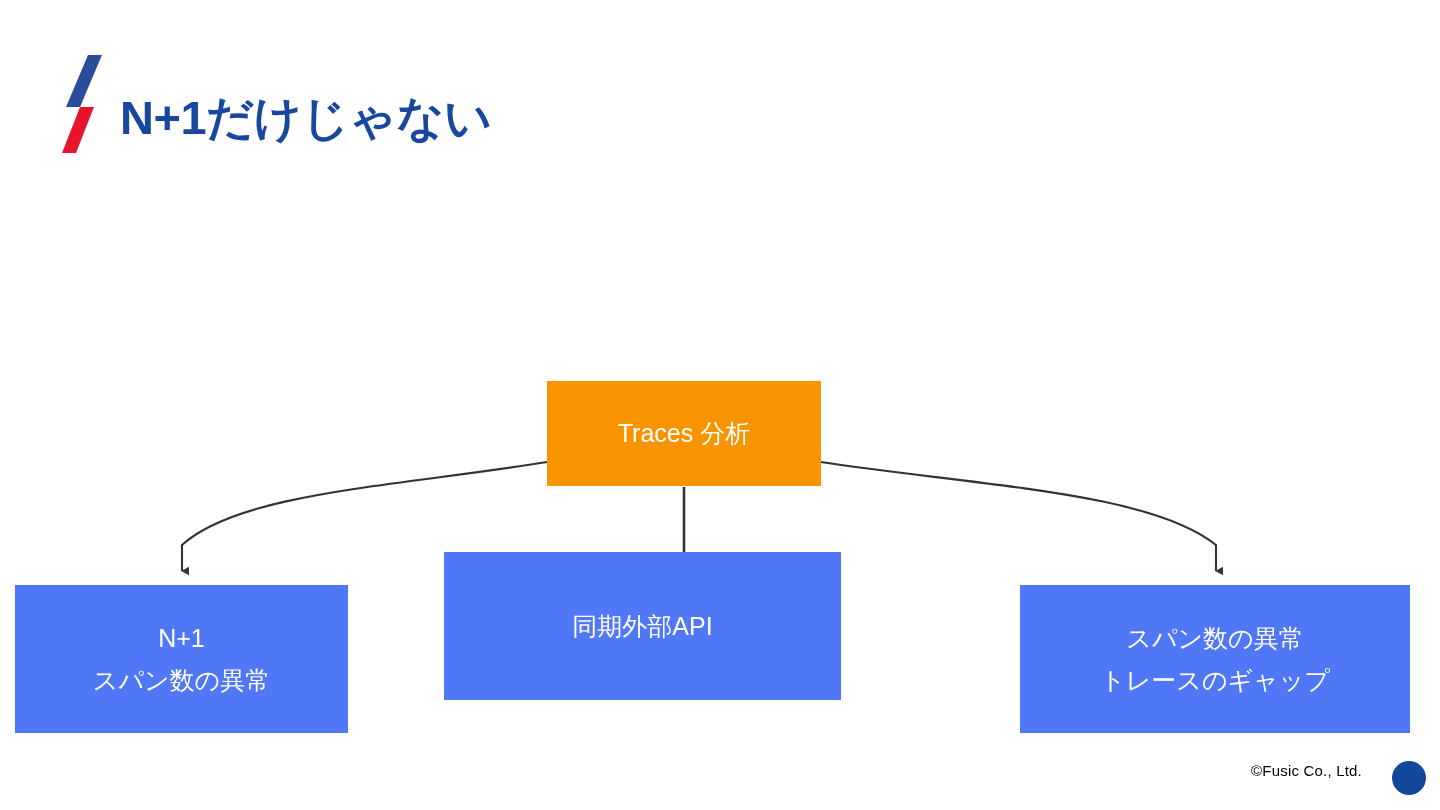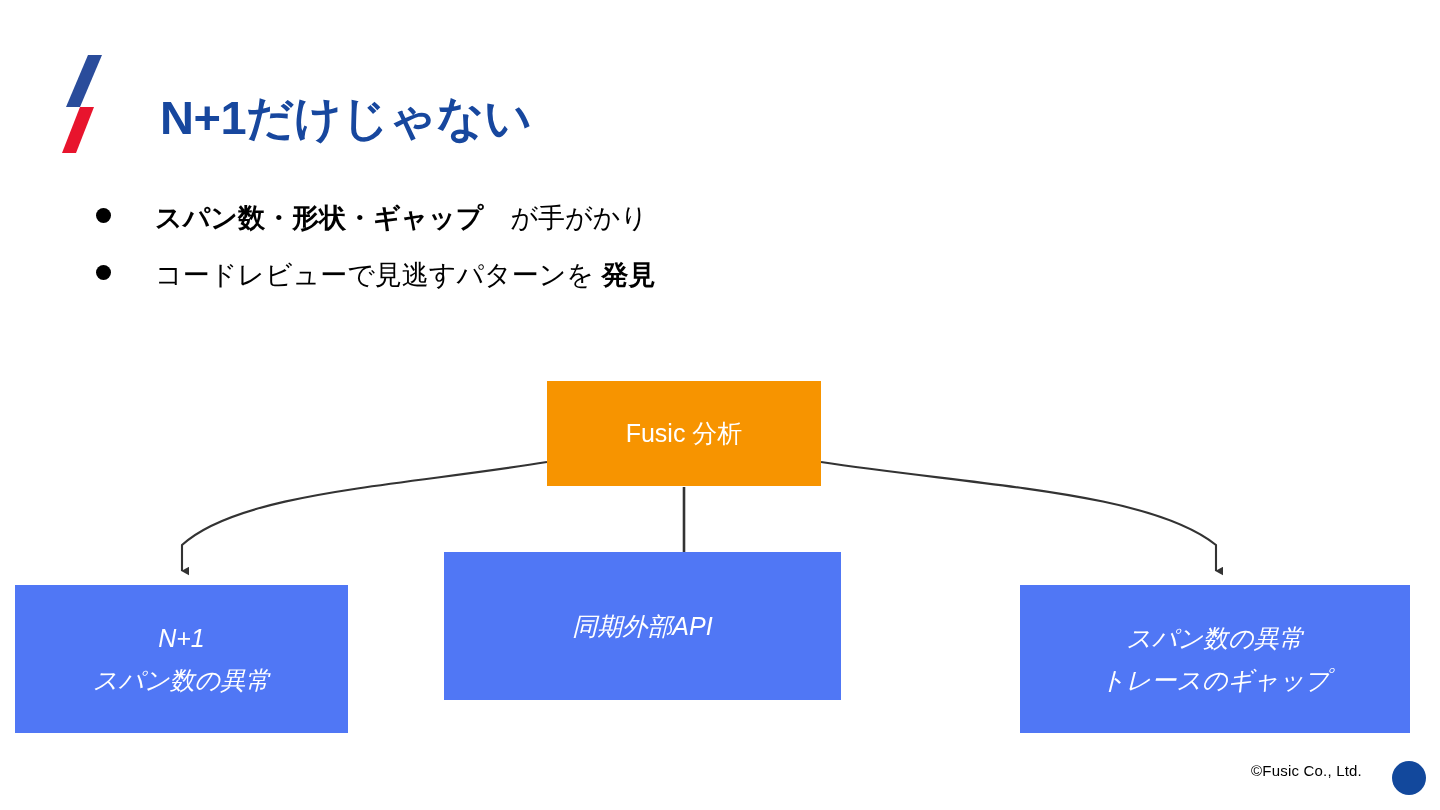--- a/index.html
+++ b/index.html
@@ -33,21 +33,20 @@
     position: absolute;
     left: 120px;
     top: 32px;
     width: 1100px;
     color: #17479E;
     font-size: 47px;
     font-weight: bold;
     line-height: 1.22;
     letter-spacing: -0.5px;
     white-space: pre-line;
-    margin-left: 40px;
   }
   .title-line { display: block; }
 
   
   #bullet-list {
     position: absolute;
     left: 96px;
     top: 198px;
     width: 1200px;
   }
@@ -102,21 +101,20 @@
     left: 547px;
     top: 381px;
     width: 274px;
     height: 105px;
     background: #F79400;
     font-size: 25px;
   }
   .node-leaf {
     background: #5077F5;
     font-size: 25px;
-    font-style: italic;
   }
   #node-leaf-0 { left: 15px;   top: 585px; width: 333px; height: 148px; }
   #node-leaf-1 { left: 444px;  top: 552px; width: 397px; height: 148px; }
   #node-leaf-2 { left: 1020px; top: 585px; width: 390px; height: 148px; }
   .node-line { display: block; }
   .node-line-1 { margin-top: 9px; }
 
   
   #footer-copyright {
     position: absolute;
@@ -145,56 +143,39 @@
     <svg width="44" height="98" viewBox="0 0 44 98" xmlns="http://www.w3.org/2000/svg">
       <polygon points="26,0 40,0 18,52 4,52" fill="#2A4C9B"></polygon>
       <polygon points="18,52 32,52 14,98 0,98" fill="#E8142D"></polygon>
     </svg>
   </div>
 
   <div id="slide-title">
     <span class="title-line">N+1だけじゃない</span>
   </div>
 
-  <div id="bullet-list">
-
-    <div class="bullet-row">
-      <span class="bullet-dot"></span>
-      <span class="bullet-text">
-        <span class="b-strong">スパン数・形状・ギャップ</span><span class="b-normal">　が手がかり</span>
-      </span>
-    </div>
-
-    <div class="bullet-row">
-      <span class="bullet-dot"></span>
-      <span class="bullet-text">
-        <span class="b-normal">コードレビューで見逃すパターンを </span><span class="b-strong">発見</span>
-      </span>
-    </div>
-
-  </div>
 
   <div id="diagram">
     <svg id="connectors" width="1440" height="810" viewBox="0 0 1440 810" xmlns="http://www.w3.org/2000/svg">
       <defs>
         <marker id="arrowhead" markerWidth="9" markerHeight="9" refX="4.2" refY="7.6" orient="auto" markerUnits="userSpaceOnUse">
           <polygon points="0,0.6 8.4,0.6 4.2,8.4" fill="#333333"></polygon>
         </marker>
       </defs>
 
       <path d="M 547,462 C 400,486 240,492 182,545 L 182,571" fill="none" stroke="#333333" stroke-width="2.1" marker-end="url(#arrowhead)"></path>
 
       <path d="M 684,487 L 684,571" fill="none" stroke="#333333" stroke-width="2.6" marker-end="url(#arrowhead)"></path>
 
       <path d="M 821,462 C 980,486 1150,492 1216,545 L 1216,571" fill="none" stroke="#333333" stroke-width="2.1" marker-end="url(#arrowhead)"></path>
     </svg>
   </div>
 
   <div class="node" id="node-root">
-    <span class="node-line">Fusic 分析</span>
+    <span class="node-line">Traces 分析</span>
   </div>
 
   <div class="node node-leaf" id="node-leaf-0">
     <span class="node-line">N+1</span>
     <span class="node-line node-line-1">スパン数の異常</span>
   </div>
 
   <div class="node node-leaf" id="node-leaf-1">
     <span class="node-line">同期外部API</span>
   </div>

